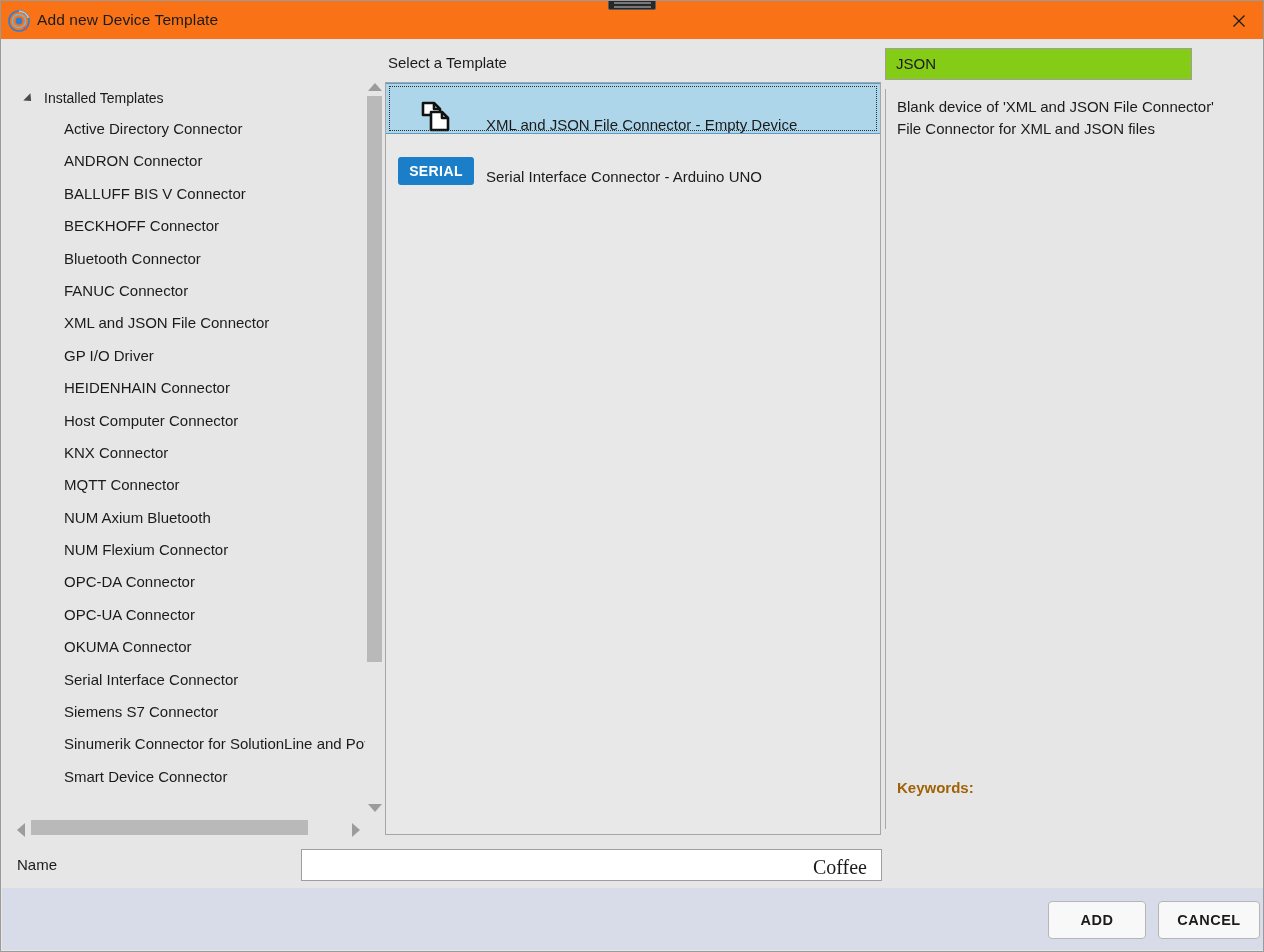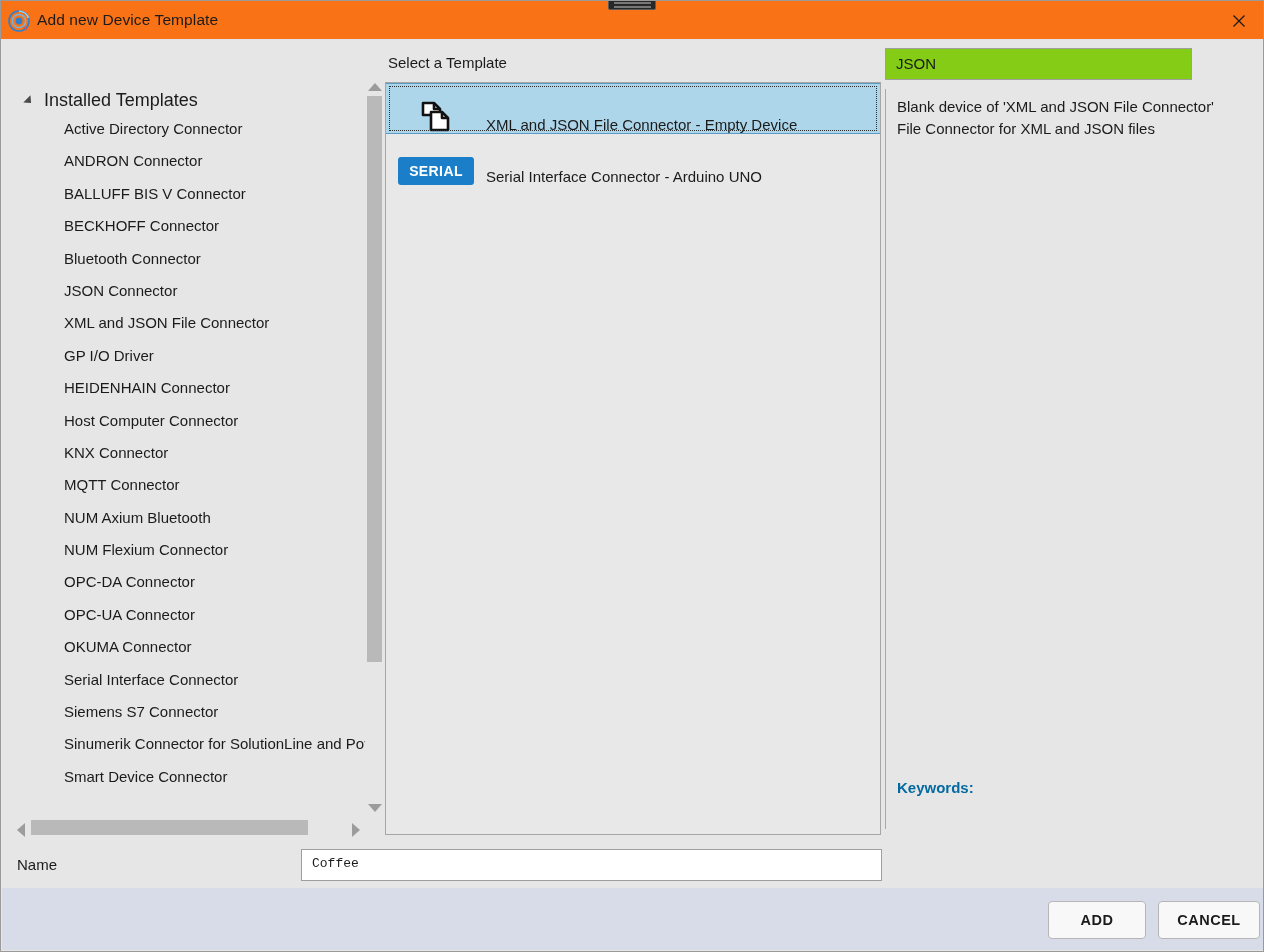--- a/index.html
+++ b/index.html
@@ -95,21 +95,21 @@
     white-space: nowrap;
   }
   #tree-root .tri {
     width: 0; height: 0;
     border-left: 6px solid #4a4a4a;
     border-top: 5px solid transparent;
     border-bottom: 5px solid transparent;
     transform: rotate(45deg);
     margin-top: 1px;
   }
-  #tree-root .label { font-size: 18px; text-align: center; }
+  #tree-root .label { font-size: 14px; text-align: center; }
 
   #tree-items {
     position: absolute;
     left: 62px;
     top: 73px;
     width: 330px;
   }
   .tree-item {
     height: 32.4px;
     line-height: 32.4px;
@@ -278,49 +278,50 @@
     color: #1b1b1b;
     white-space: nowrap;
   }
   #desc-line1 { top: 9px; }
   #desc-line2 { top: 31px; }
   #keywords-label {
     position: absolute;
     left: 11px; top: 690px;
     font-size: 15px;
     font-weight: bold;
-    color: #0369a1;
+    color: #a16207;
   }
 
   
   #name-label {
     position: absolute;
     left: 16px; top: 855px;
     font-size: 15px;
     color: #1b1b1b;
   }
   #name-box {
     position: absolute;
     left: 300px; top: 848px;
     width: 581px; height: 32px;
     background: #ffffff;
     border: 1px solid #9e9e9e;
     box-sizing: border-box;
   }
   #name-input {
     position: absolute;
     left: 10px; top: 6px;
-    font-size: 13px;
-    color: #1b1b1b;
-    font-family: Liberation Mono, monospace;
+    font-size: 20px;
+    color: #1b1b1b;
+    font-family: Liberation Serif, serif;
     border: none;
     background: transparent;
     outline: none;
     width: 555px;
     padding: 0;
+    text-align: right;
   }
 
   
   #footer {
     position: absolute;
     left: 1px; bottom: 1px;
     width: 1262px;
     height: 62px;
     background: #d8dce8;
     box-sizing: border-box;
@@ -378,21 +379,21 @@
     <div id="tree-root">
       <span class="tri"></span>
       <span class="label">Installed Templates</span>
     </div>
     <div id="tree-items">
         <div class="tree-item">Active Directory Connector</div>
         <div class="tree-item">ANDRON Connector</div>
         <div class="tree-item">BALLUFF BIS V Connector</div>
         <div class="tree-item">BECKHOFF Connector</div>
         <div class="tree-item">Bluetooth Connector</div>
-        <div class="tree-item">JSON Connector</div>
+        <div class="tree-item">FANUC Connector</div>
         <div class="tree-item">XML and JSON File Connector</div>
         <div class="tree-item">GP I/O Driver</div>
         <div class="tree-item">HEIDENHAIN Connector</div>
         <div class="tree-item">Host Computer Connector</div>
         <div class="tree-item">KNX Connector</div>
         <div class="tree-item">MQTT Connector</div>
         <div class="tree-item">NUM Axium Bluetooth</div>
         <div class="tree-item">NUM Flexium Connector</div>
         <div class="tree-item">OPC-DA Connector</div>
         <div class="tree-item">OPC-UA Connector</div>

